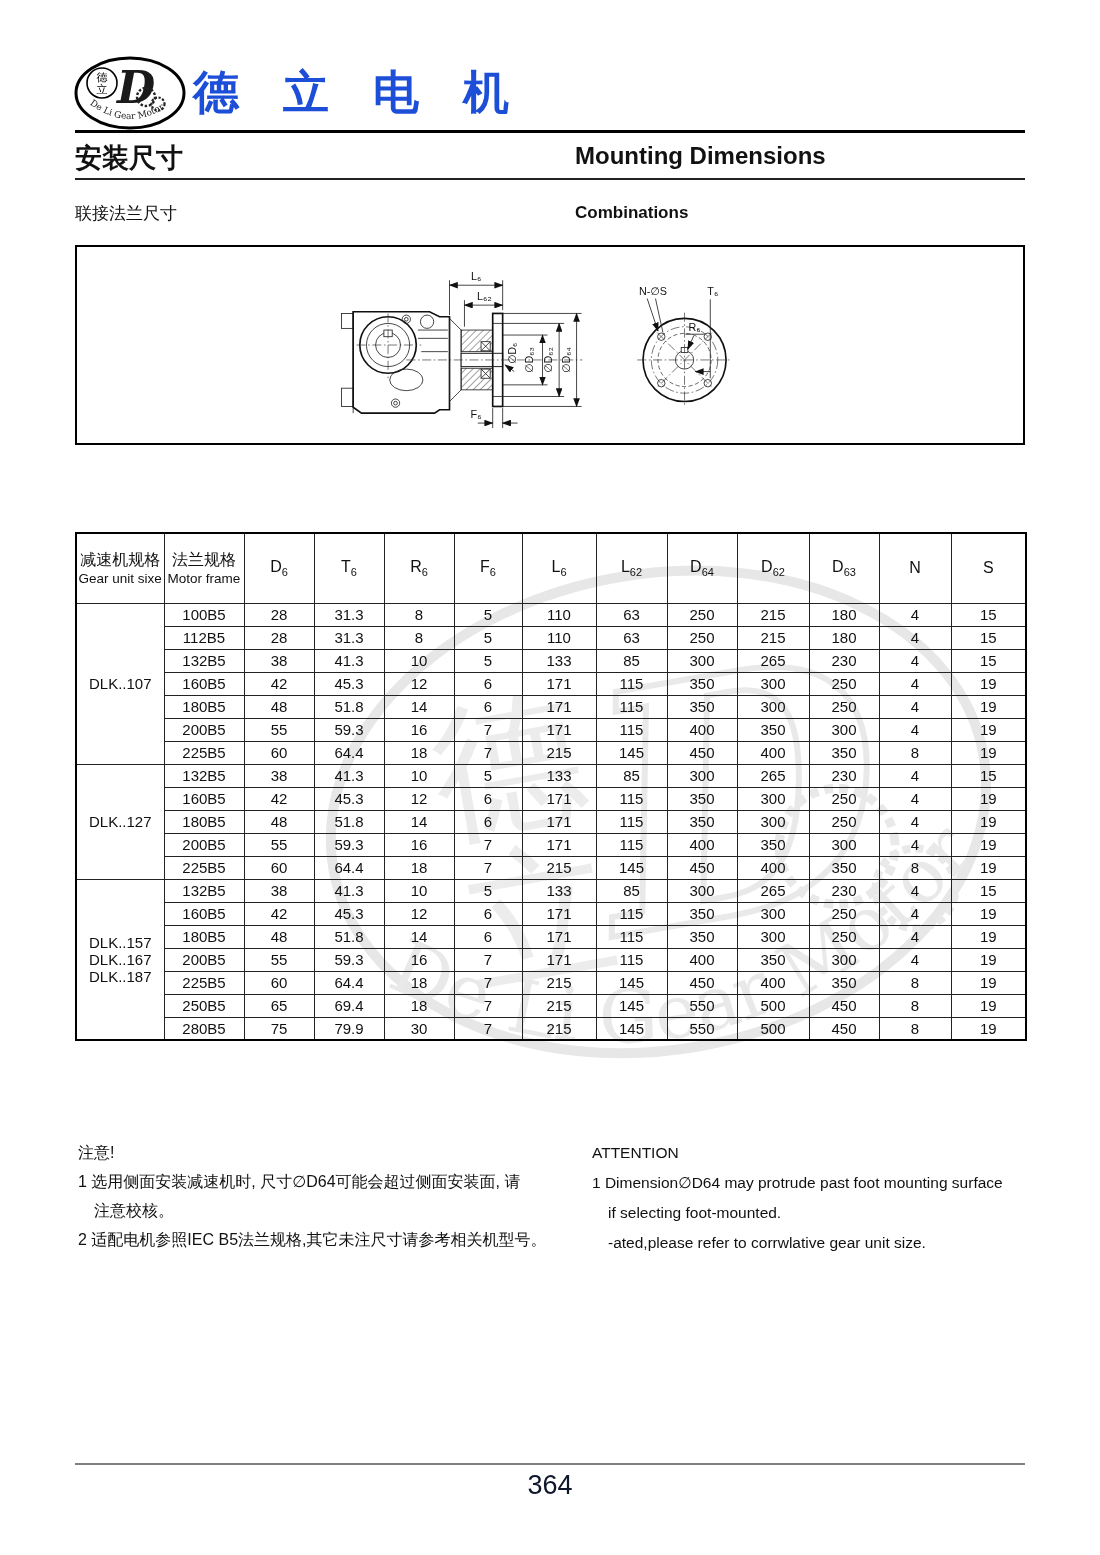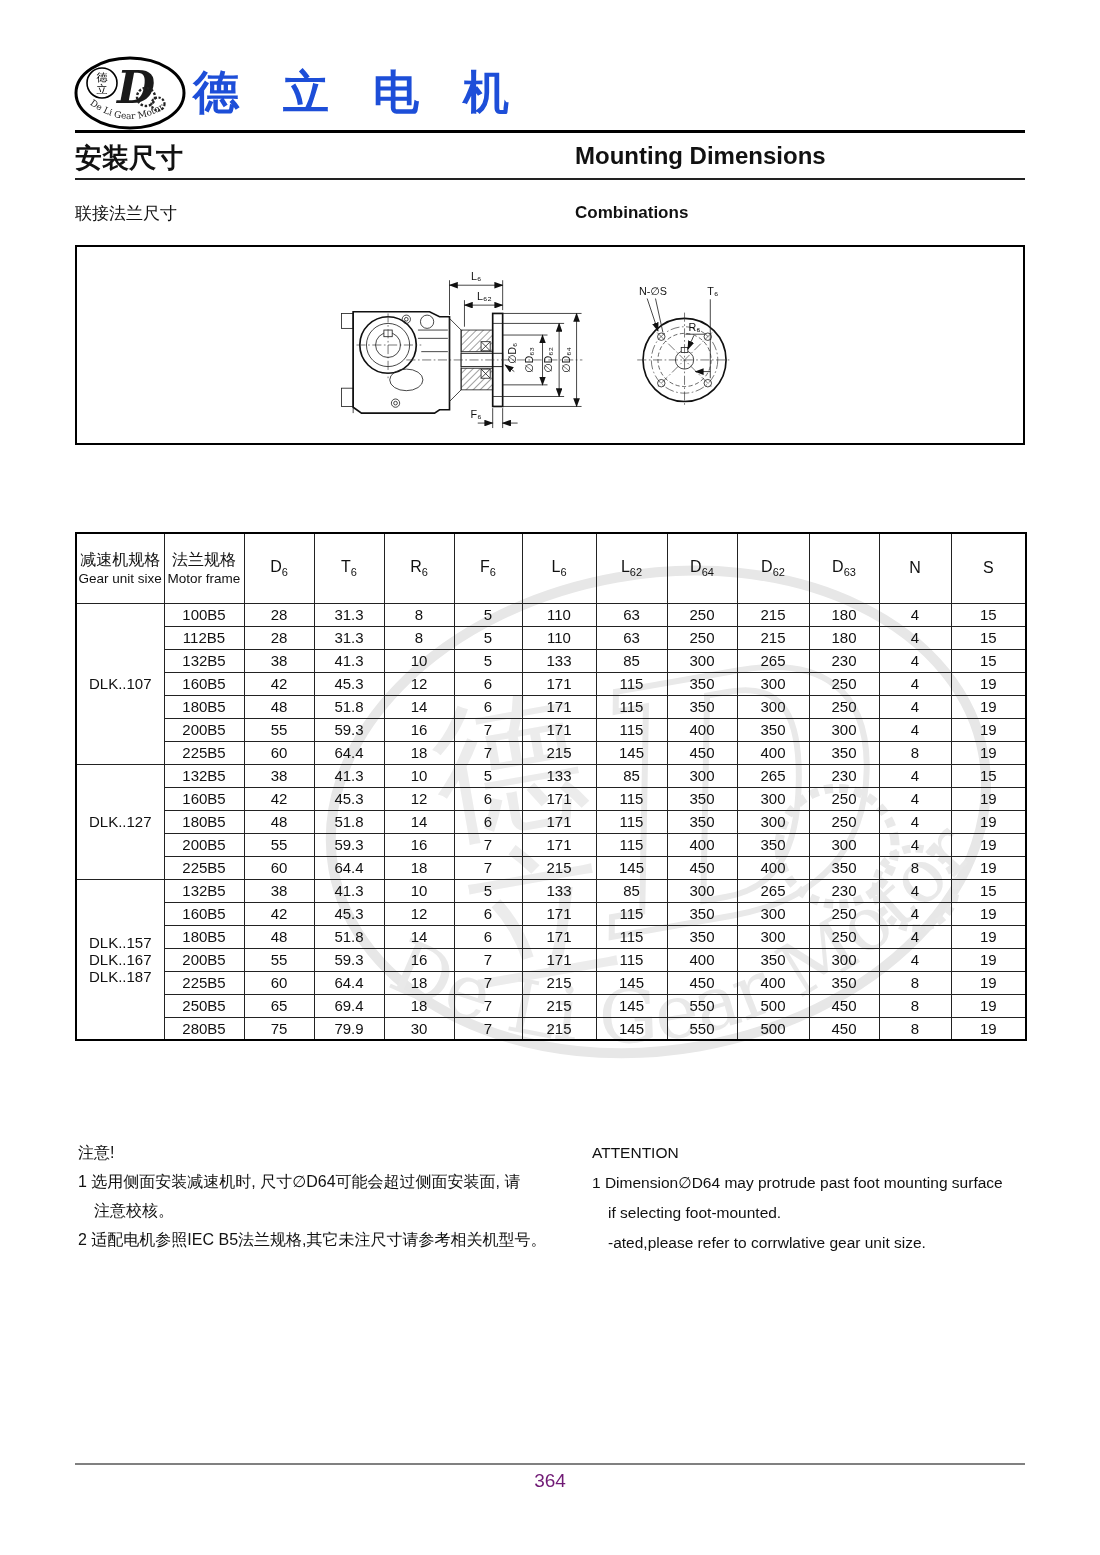--- a/index.html
+++ b/index.html
@@ -42,21 +42,21 @@
   .frame-cell { font-size:15px; }
 
   
   .notes-zh { left:78px; top:1138px; width:505px; font-size:16px; line-height:29px; }
   .notes-en { left:592px; top:1138px; width:440px; font-size:15.5px; line-height:30px; }
   .notes-en .head { font-weight:normal; }
   .ind { padding-left:16px; }
 
   
   .footer-rule { left:75px; top:1463px; width:950px; height:2px; background:#808080; }
-  .page-num { left:0; top:1470px; width:1100px; text-align:center; font-size:19px; color:#701a75; }
+  .page-num { left:0; top:1470px; width:1100px; text-align:center; font-size:27px; color:#0f172a; }
 </style>
 </head>
 <body>
 
 <div class="page">
 
   <svg class="abs" style="left:73px; top:55px;" width="114" height="76" viewBox="0 0 114 76">
     <ellipse cx="57" cy="38" rx="54" ry="35" fill="none" stroke="#000" stroke-width="3"></ellipse>
     <circle cx="29" cy="28" r="15" fill="none" stroke="#000" stroke-width="1.6"></circle>
     <text x="29" y="26" text-anchor="middle" font-size="11" font-family="DejaVu Sans, sans-serif">德</text>

